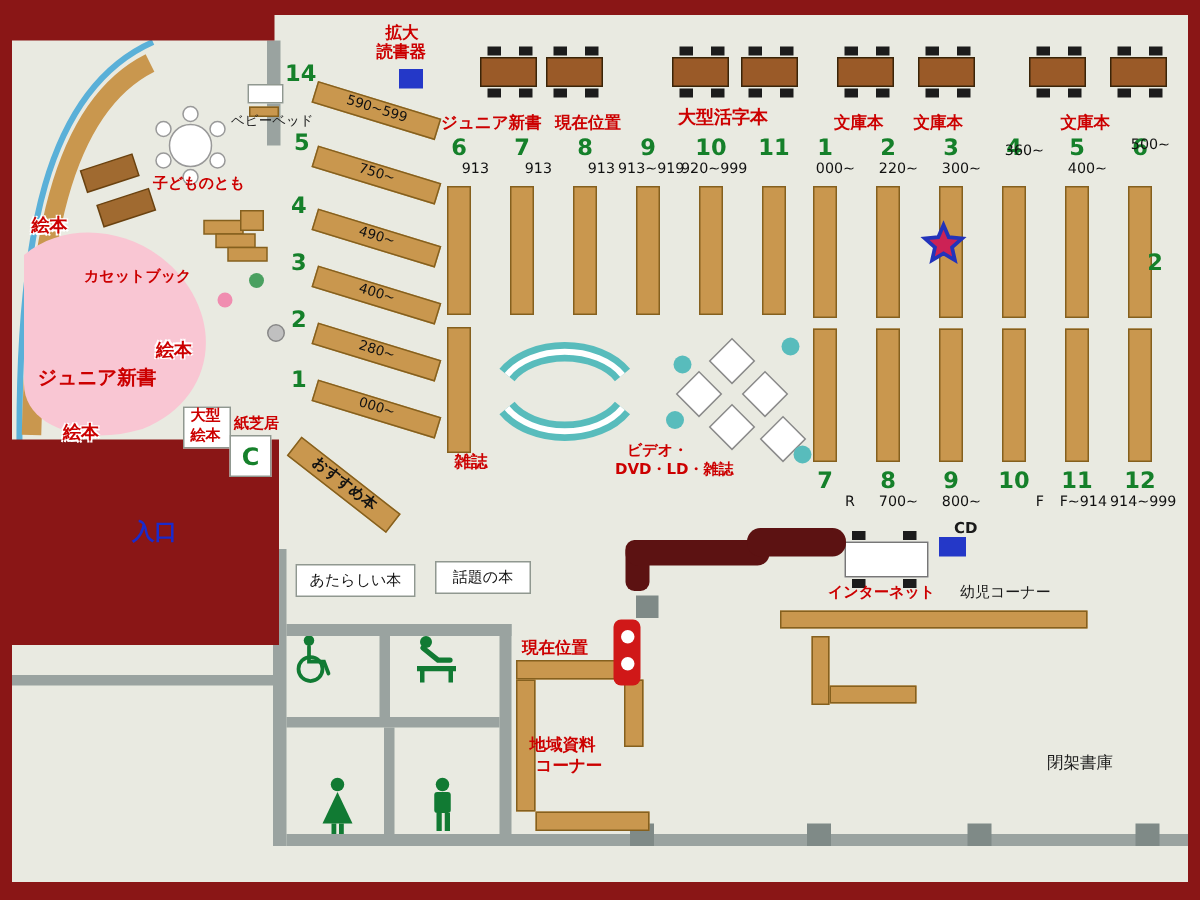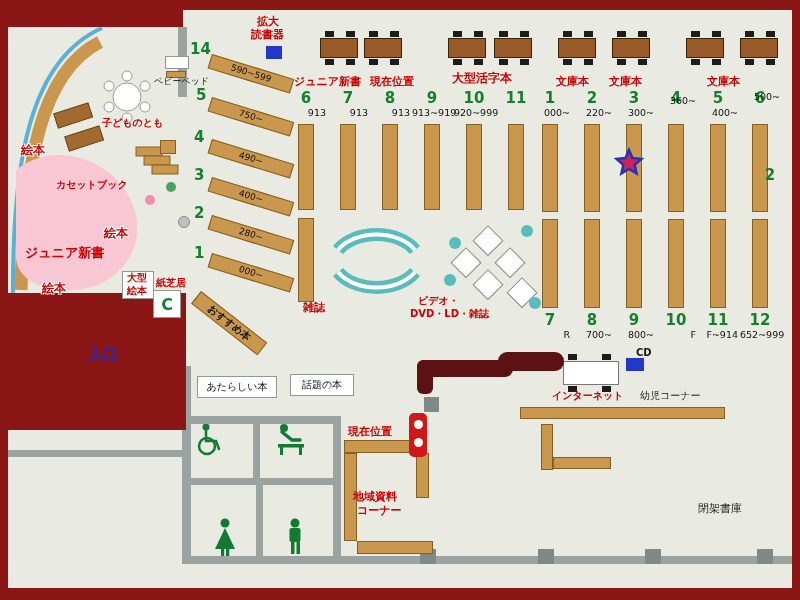--- a/index.html
+++ b/index.html
@@ -239,21 +239,21 @@
   <span class="lbl num" style="left:572px;top:312px">8</span>
   <span class="lbl num" style="left:614px;top:312px">9</span>
   <span class="lbl num" style="left:656px;top:312px">10</span>
   <span class="lbl num" style="left:698px;top:312px">11</span>
   <span class="lbl num" style="left:740px;top:312px">12</span>
   <span class="lbl code" style="left:530px;top:330px">R</span>
   <span class="lbl code" style="left:572px;top:330px">700~</span>
   <span class="lbl code" style="left:614px;top:330px">800~</span>
   <span class="lbl code" style="left:656px;top:330px">F</span>
   <span class="lbl code" style="left:698px;top:330px">F~914</span>
-  <span class="lbl code" style="left:740px;top:330px">652~999</span>
+  <span class="lbl code" style="left:740px;top:330px">914~999</span>
 
   <span class="lbl num" style="left:750px;top:167px">2</span>
 
   <span class="lbl red" style="left:257px;top:16px">拡大</span>
   <span class="lbl red" style="left:251px;top:29px">読書器</span>
   <div class="bluebox" style="left:266px;top:46px;width:16px;height:13px"></div>
 
   <span class="lbl red" style="left:294px;top:76px">ジュニア新書</span>
   <span class="lbl red" style="left:370px;top:76px">現在位置</span>
   <span class="lbl red" style="left:452px;top:72px;font-size:12px">大型活字本</span>

